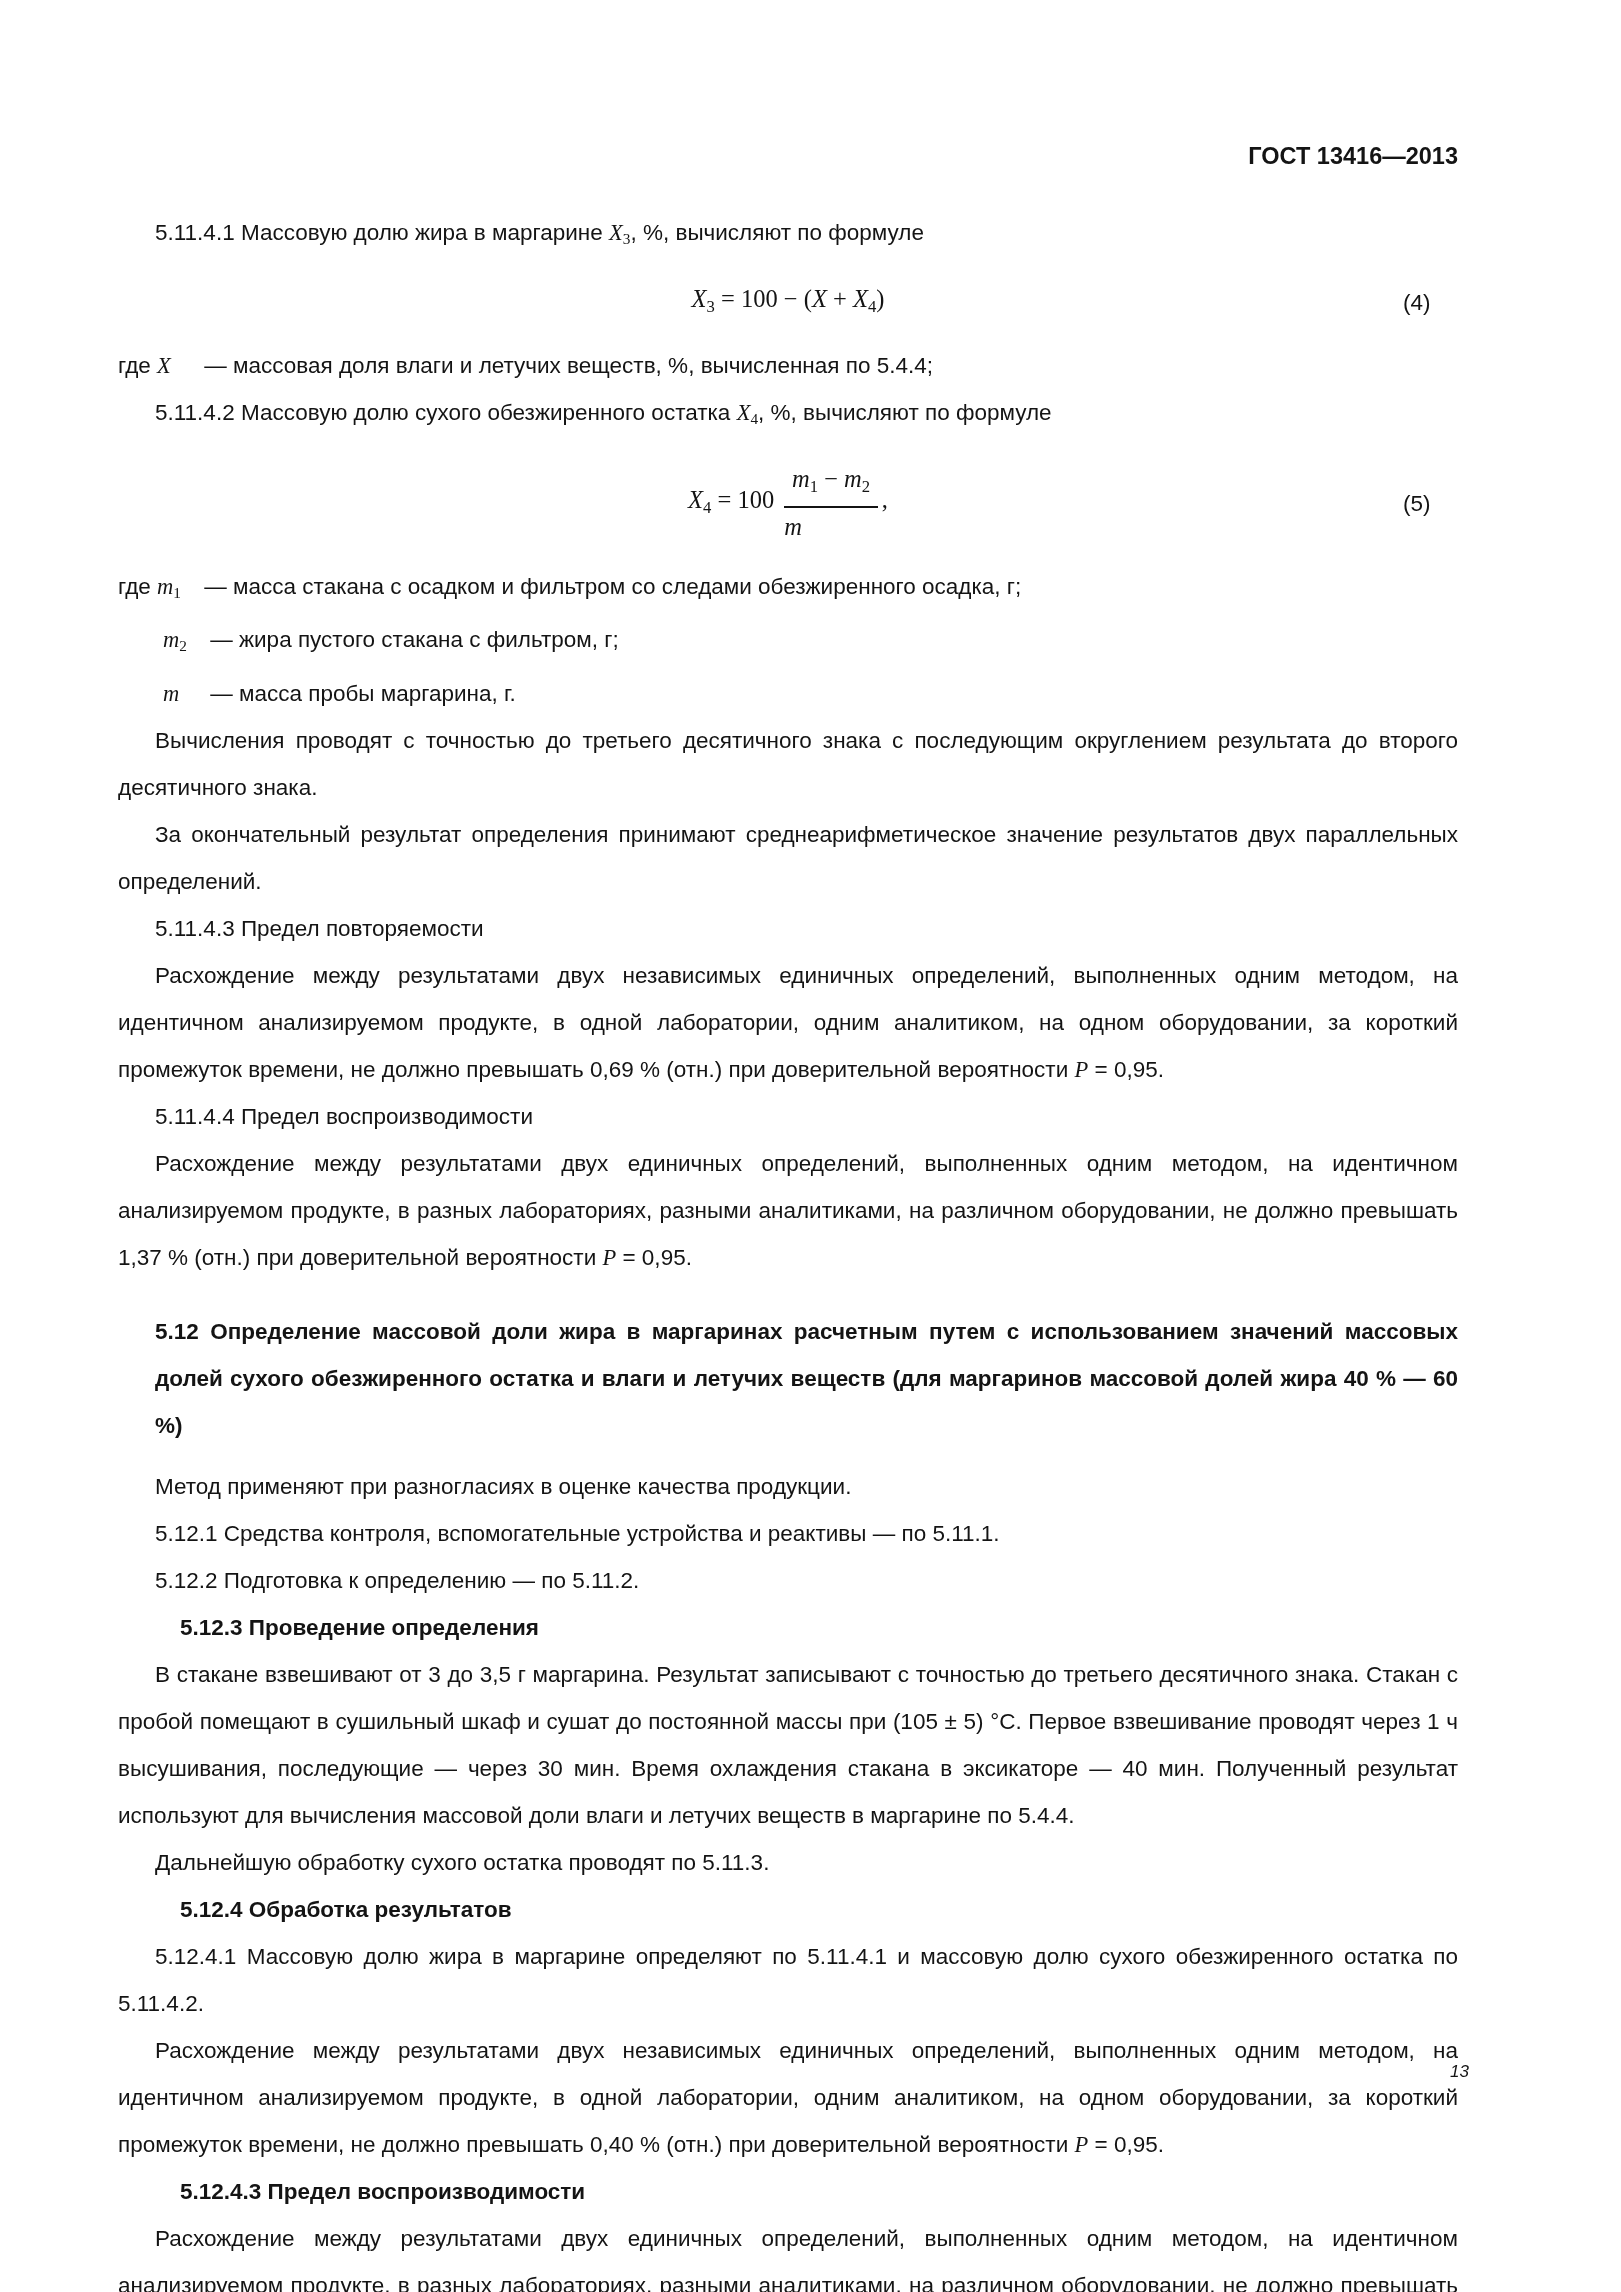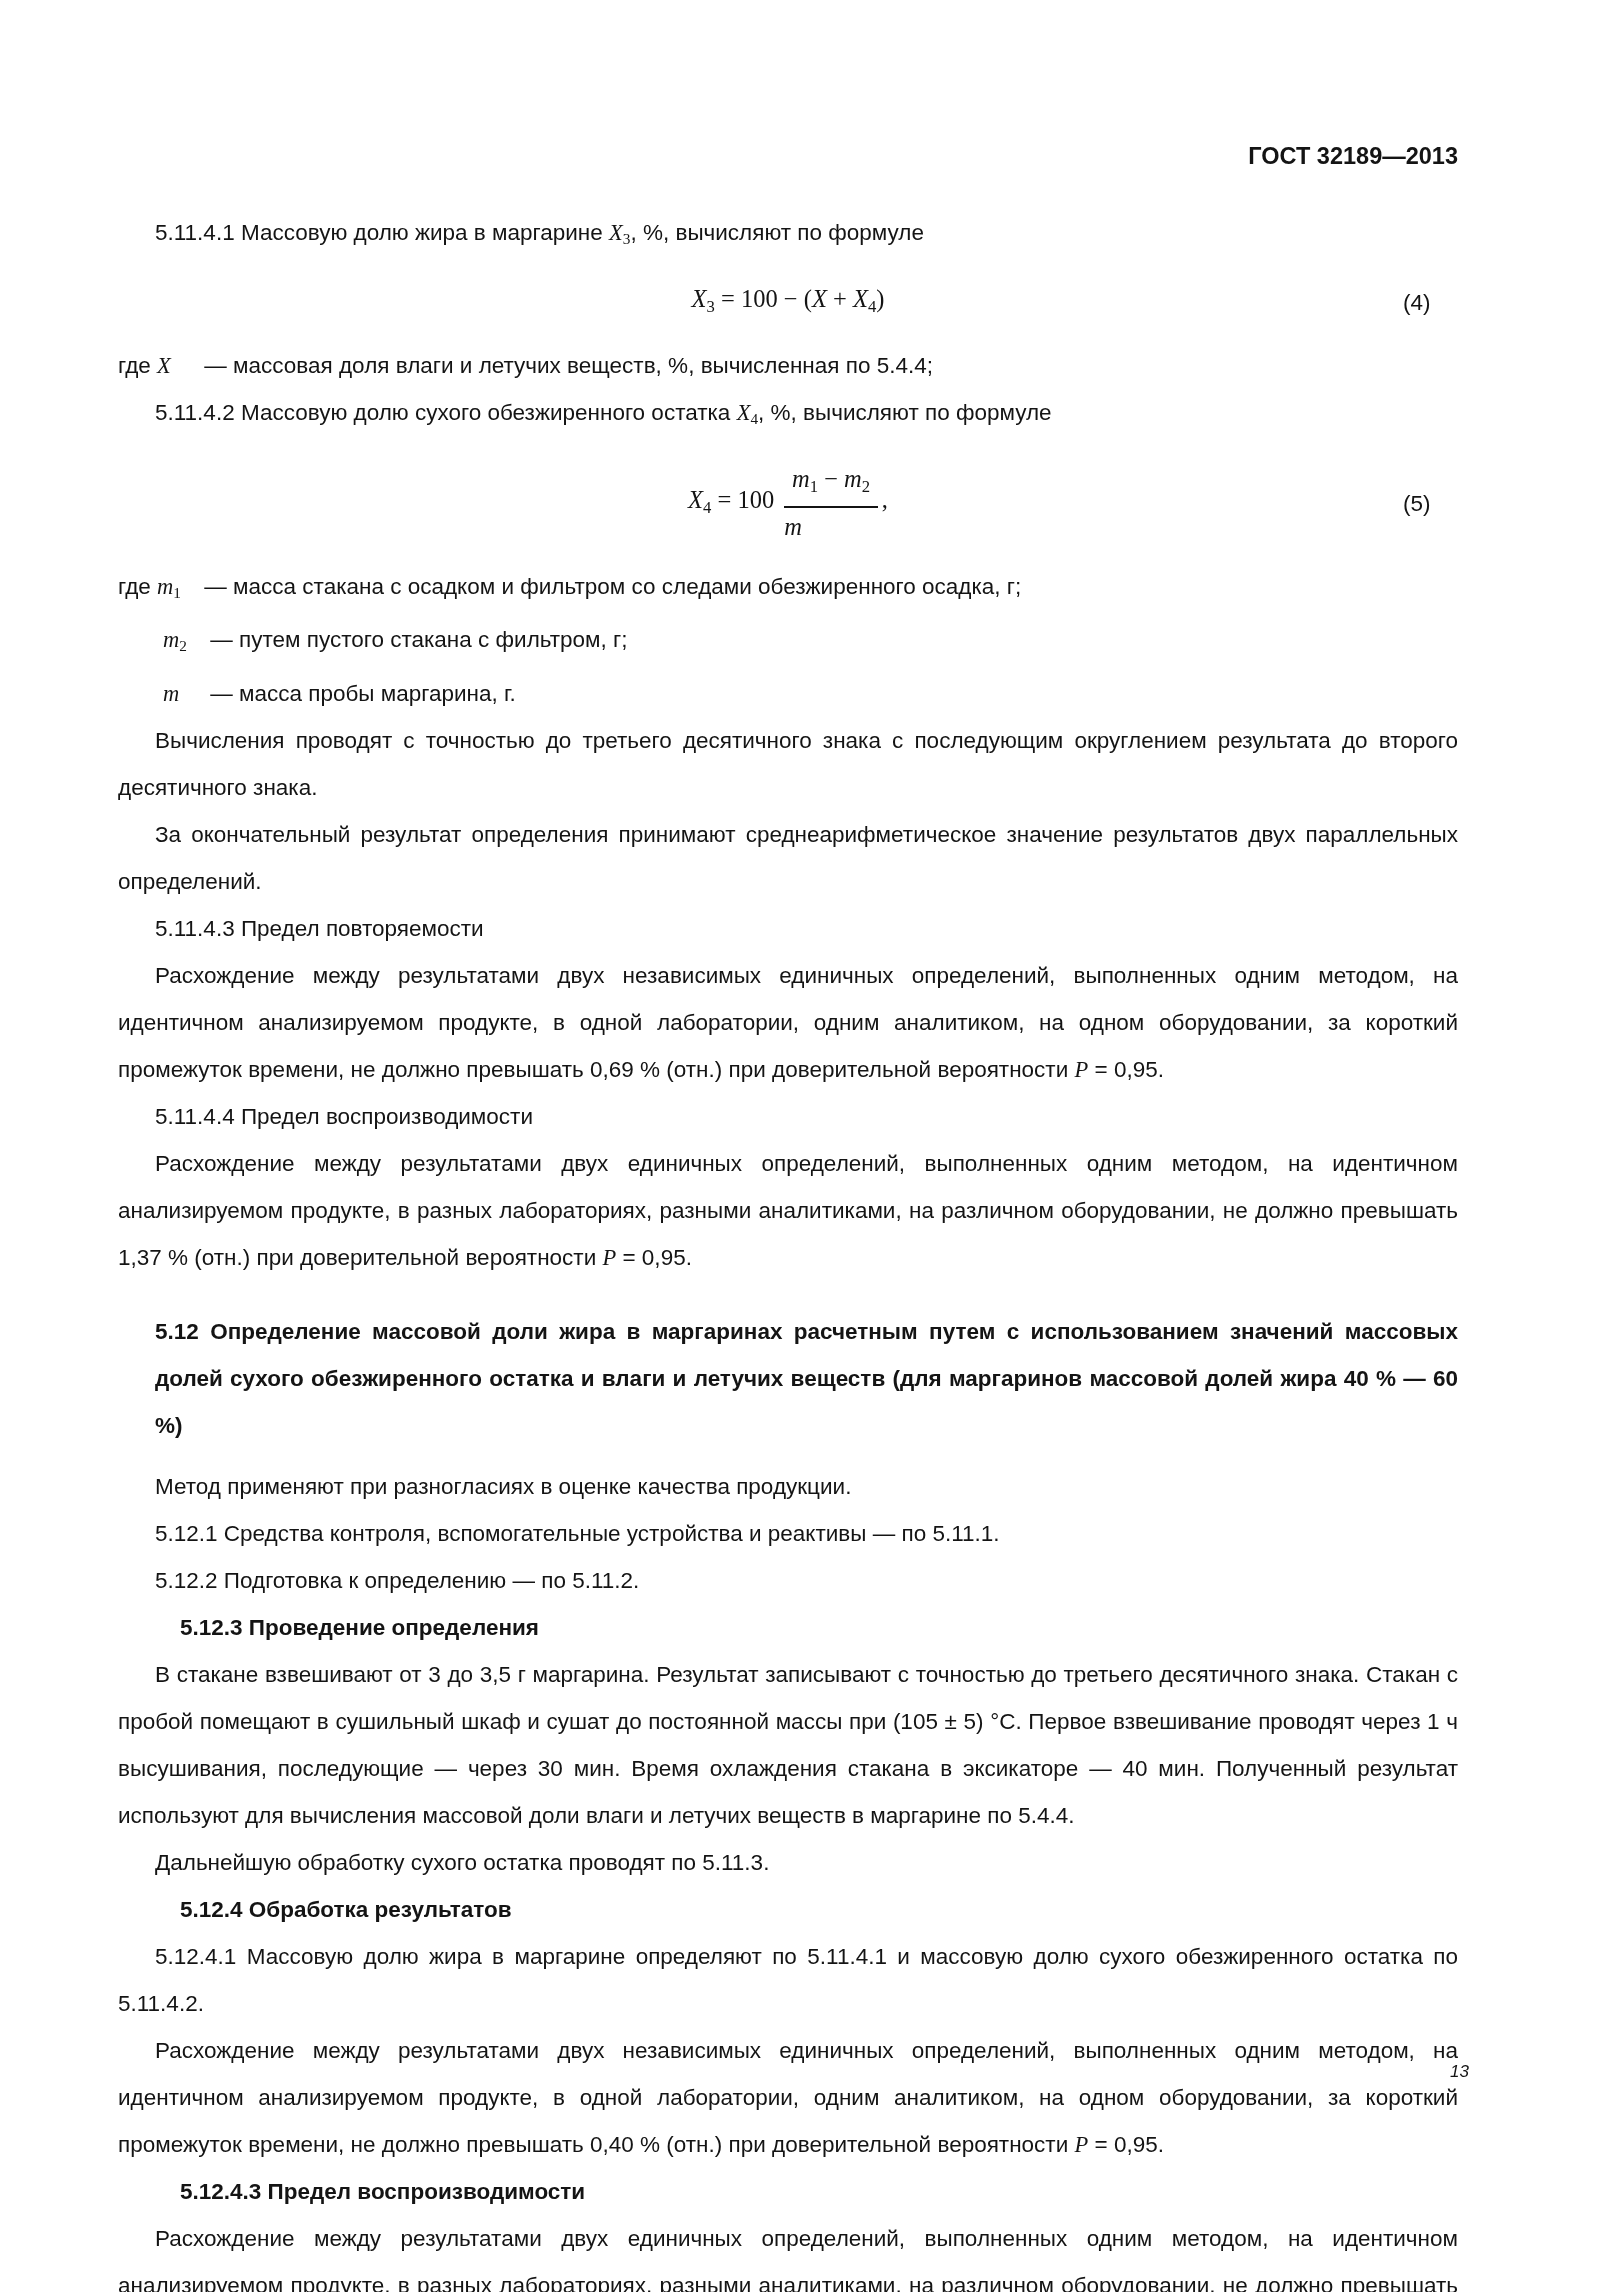--- a/index.html
+++ b/index.html
@@ -78,30 +78,30 @@
     right:152px;
     top:2062px;
     font-size:17px;
     font-style:italic;
   }
 </style>
 </head>
 <body>
 
 <div class="page">
-  <div class="doc-header">ГОСТ 32189—2013</div>
+  <div class="doc-header">ГОСТ 13416—2013</div>
 
   <div class="content">
       <p class="ind"><span>5.11.4.1 Массовую долю жира в маргарине </span><span class="it">X</span><span class="sb">3</span><span>, %, вычисляют по формуле</span></p>
       <div class="formula"><span><span class="it">X</span><span class="sb">3</span><span>&nbsp;=&nbsp;100&nbsp;−&nbsp;(</span><span class="it">X</span><span>&nbsp;+&nbsp;</span><span class="it">X</span><span class="sb">4</span><span>)</span></span><span class="formula-num">(4)</span></div>
       <p class="where"><span>где </span><span class="vc"><span class="it">X</span></span><span> — массовая доля влаги и летучих веществ, %, вычисленная по 5.4.4;</span></p>
       <p class="ind"><span>5.11.4.2 Массовую долю сухого обезжиренного остатка </span><span class="it">X</span><span class="sb">4</span><span>, %, вычисляют по формуле</span></p>
       <div class="formula"><span><span class="it">X</span><span class="sb">4</span><span>&nbsp;=&nbsp;100&nbsp;</span><span class="frac"><span class="fnum"><span class="it">m</span><span class="sb">1</span><span>&nbsp;−&nbsp;</span><span class="it">m</span><span class="sb">2</span></span><span class="fden"><span class="it">m</span></span></span><span>,</span></span><span class="formula-num">(5)</span></div>
       <p class="where"><span>где </span><span class="vc"><span class="it">m</span><span class="sb">1</span></span><span> — масса стакана с осадком и фильтром со следами обезжиренного осадка, г;</span></p>
-      <p class="where where2"><span class="vc"><span class="it">m</span><span class="sb">2</span></span><span> — путем пустого стакана с фильтром, г;</span></p>
+      <p class="where where2"><span class="vc"><span class="it">m</span><span class="sb">2</span></span><span> — жира пустого стакана с фильтром, г;</span></p>
       <p class="where where2"><span class="vc"><span class="it">m</span></span><span> — масса пробы маргарина, г.</span></p>
       <p class="ind"><span>Вычисления проводят с точностью до третьего десятичного знака с последующим округлением результата до второго десятичного знака.</span></p>
       <p class="ind"><span>За окончательный результат определения принимают среднеарифметическое значение результатов двух параллельных определений.</span></p>
       <p class="ind"><span>5.11.4.3 Предел повторяемости</span></p>
       <p class="ind"><span>Расхождение между результатами двух независимых единичных определений, выполненных одним методом, на идентичном анализируемом продукте, в одной лаборатории, одним аналитиком, на одном оборудовании, за короткий промежуток времени, не должно превышать 0,69 % (отн.) при доверительной вероятности </span><span class="it">P</span><span> = 0,95.</span></p>
       <p class="ind"><span>5.11.4.4 Предел воспроизводимости</span></p>
       <p class="ind"><span>Расхождение между результатами двух единичных определений, выполненных одним методом, на идентичном анализируемом продукте, в разных лабораториях, разными аналитиками, на различном оборудовании, не должно превышать 1,37 % (отн.) при доверительной вероятности </span><span class="it">P</span><span> = 0,95.</span></p>
       <p class="h512"><span>5.12 Определение массовой доли жира в маргаринах расчетным путем с использованием значений массовых долей сухого обезжиренного остатка и влаги и летучих веществ (для маргаринов массовой долей жира 40 % — 60 %)</span></p>
       <p class="ind"><span>Метод применяют при разногласиях в оценке качества продукции.</span></p>
       <p class="ind"><span>5.12.1 Средства контроля, вспомогательные устройства и реактивы — по 5.11.1.</span></p>

